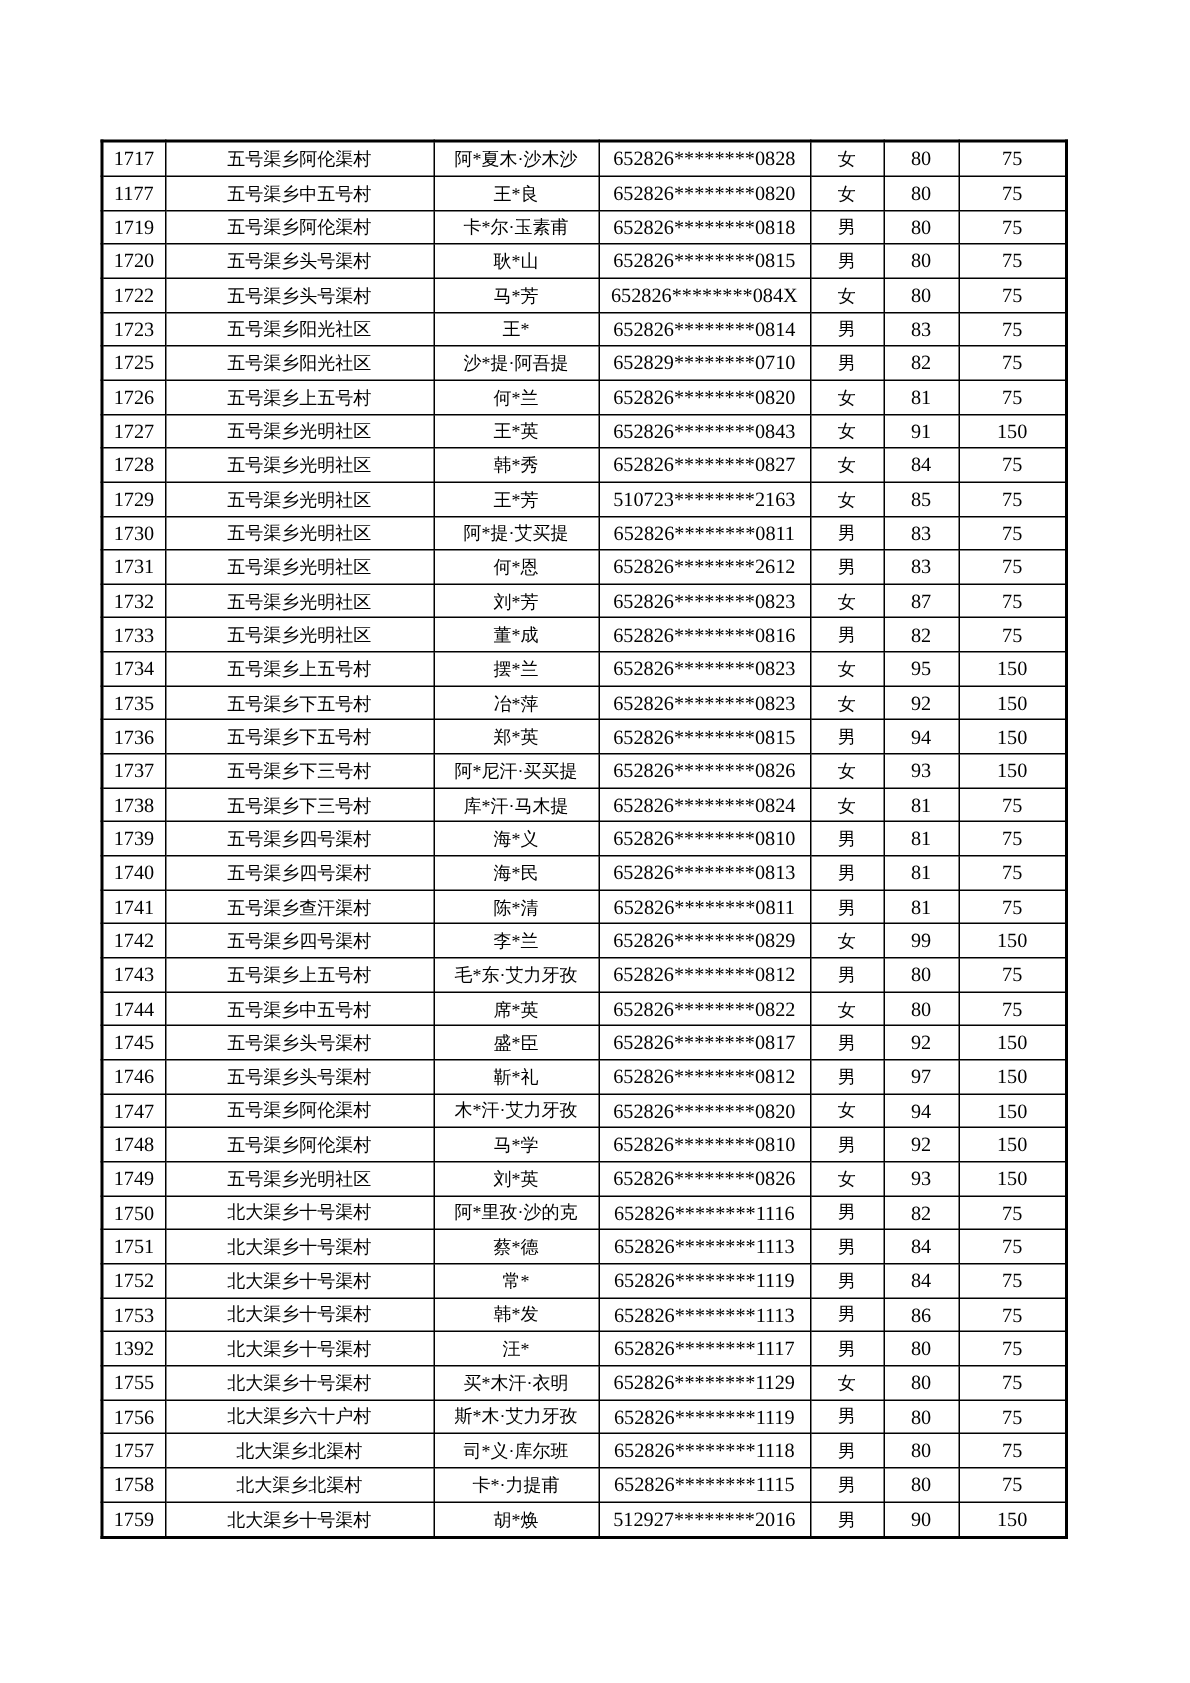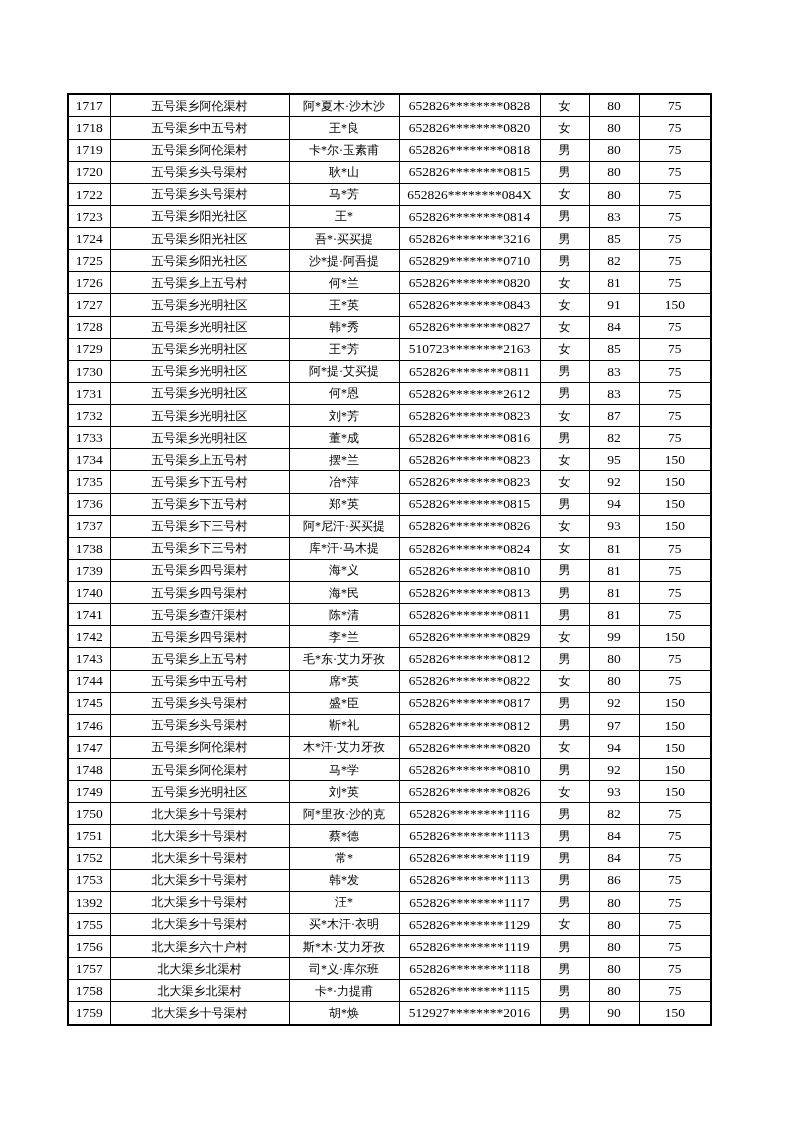--- a/index.html
+++ b/index.html
@@ -74,21 +74,21 @@
         <tr>
     <td class="cell-serial">1717</td>
     <td class="cell-village">五号渠乡阿伦渠村</td>
     <td class="cell-name">阿*夏木·沙木沙</td>
     <td class="cell-id">652826********0828</td>
     <td class="cell-gender">女</td>
     <td class="cell-age">80</td>
     <td class="cell-amount">75</td>
   </tr>
         <tr>
-    <td class="cell-serial">1718</td>
+    <td class="cell-serial">1177</td>
     <td class="cell-village">五号渠乡中五号村</td>
     <td class="cell-name">王*良</td>
     <td class="cell-id">652826********0820</td>
     <td class="cell-gender">女</td>
     <td class="cell-age">80</td>
     <td class="cell-amount">75</td>
   </tr>
         <tr>
     <td class="cell-serial">1719</td>
     <td class="cell-village">五号渠乡阿伦渠村</td>
@@ -116,29 +116,20 @@
     <td class="cell-age">80</td>
     <td class="cell-amount">75</td>
   </tr>
         <tr>
     <td class="cell-serial">1723</td>
     <td class="cell-village">五号渠乡阳光社区</td>
     <td class="cell-name">王*</td>
     <td class="cell-id">652826********0814</td>
     <td class="cell-gender">男</td>
     <td class="cell-age">83</td>
-    <td class="cell-amount">75</td>
-  </tr>
-        <tr>
-    <td class="cell-serial">1724</td>
-    <td class="cell-village">五号渠乡阳光社区</td>
-    <td class="cell-name">吾*·买买提</td>
-    <td class="cell-id">652826********3216</td>
-    <td class="cell-gender">男</td>
-    <td class="cell-age">85</td>
     <td class="cell-amount">75</td>
   </tr>
         <tr>
     <td class="cell-serial">1725</td>
     <td class="cell-village">五号渠乡阳光社区</td>
     <td class="cell-name">沙*提·阿吾提</td>
     <td class="cell-id">652829********0710</td>
     <td class="cell-gender">男</td>
     <td class="cell-age">82</td>
     <td class="cell-amount">75</td>

